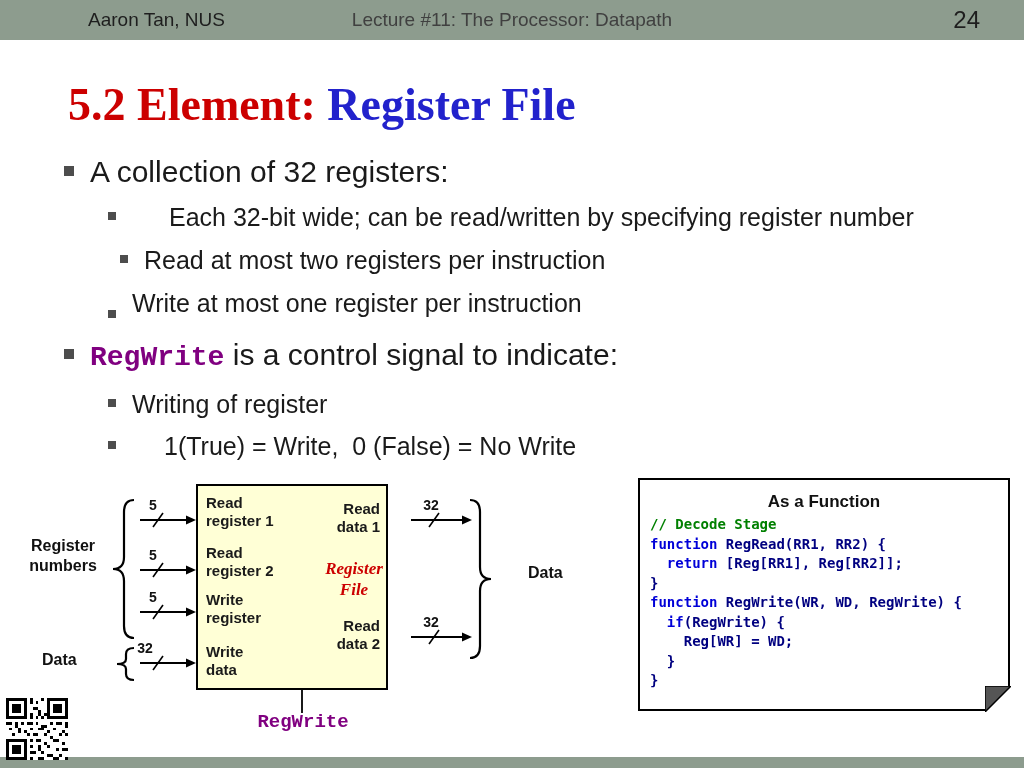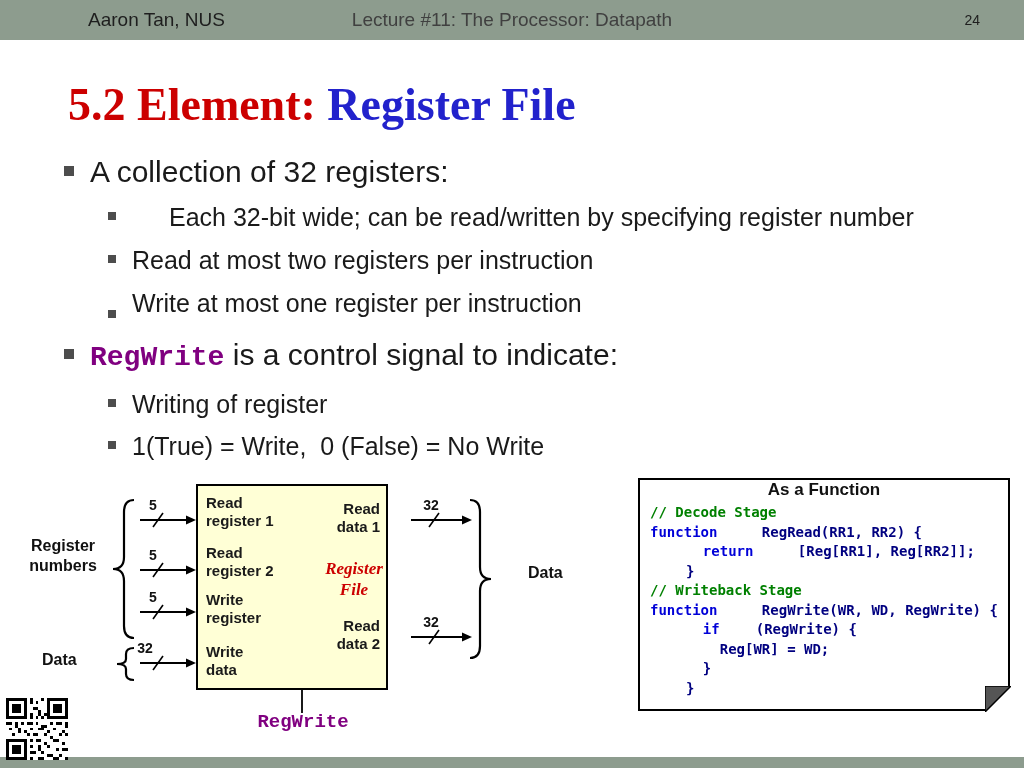--- a/index.html
+++ b/index.html
@@ -3,44 +3,44 @@
 <meta charset="utf-8">
 <style>
   html,body{margin:0;padding:0;background:#ffffff;}
   .slide{position:relative;width:1024px;height:768px;overflow:hidden;background:#fff;
          font-family:"Liberation Sans",sans-serif;color:#1a1a1a;}
 
   
   .topbar{position:absolute;top:0;left:0;width:1024px;height:40px;background:var(--bar,#8d9c8e);}
   .hdr-center{position:absolute;left:0;top:0;width:100%;text-align:center;line-height:40px;font-size:19px;color:#404040;}
   .hdr-left{position:absolute;left:88px;top:0;line-height:40px;font-size:19px;color:#1e1e1e;}
-  .hdr-right{position:absolute;right:44px;top:0;line-height:40px;font-size:14px;color:#1e1e1e;}
+  .hdr-right{position:absolute;right:44px;top:0;line-height:40px;font-size:24px;color:#1e1e1e;}
   .botbar{position:absolute;bottom:0;left:0;width:1024px;height:11px;background:var(--bar,#8d9c8e);}
 
   
   .title{position:absolute;left:60px;top:70px;margin:8px;font-family:"Liberation Serif",serif;
          font-size:46px;font-weight:bold;white-space:nowrap;}
   .t-red{color:var(--title_red,#cc0000);}
   .t-blue{color:var(--title_blue,#2222cc);}
 
   
   .brow{position:absolute;display:flex;align-items:flex-start;}
   .sq{flex:0 0 auto;background:#4d4d4d;}
   .lvl1 .sq{width:10px;height:10px;margin-top:11px;margin-right:16px;}
   .lvl2 .sq{width:8px;height:8px;margin-top:9px;margin-right:16px;}
   .lvl1{font-size:30px;}
   .lvl2{font-size:25px;}
   .btext{white-space:pre-wrap;}
   .r1{left:64px;top:155px;}
   .r1a{left:108px;top:203px;gap:37px;}
-  .r1b{left:108px;top:246px;}
+  .r1b{left:120px;top:246px;}
   .r1c{left:108px;top:289px;align-items:flex-end;}
   .r2{left:64px;top:338px;}
   .r2a{left:108px;top:390px;}
-  .r2b{left:108px;top:432px;}
+  .r2b{left:108px;top:432px;gap:32px;}
   .mono-purple{font-family:"Liberation Mono",monospace;font-weight:bold;font-size:28px;color:var(--purple,#800080);}
 
   
   .diagram{position:absolute;left:0;top:470px;width:640px;height:298px;}
   .dg-svg{position:absolute;left:0;top:0;pointer-events:none;}
   .rf-box{position:absolute;left:196px;top:14px;width:192px;height:206px;box-sizing:border-box;
           background:var(--box_fill,#ffffd6);border:2px solid #000;}
   .port{position:absolute;font-weight:bold;font-size:15px;line-height:18px;white-space:pre-line;}
   .pl0{left:8px;top:8px;}  .pl1{left:8px;top:58px;}  .pl2{left:8px;top:105px;}  .pl3{left:8px;top:157px;}
   .pr{right:6px;text-align:right;}
@@ -54,27 +54,27 @@
   .data-out{left:528px;top:94px;font-size:16px;}
   .wlbl{position:absolute;font-weight:bold;font-size:14px;width:26px;text-align:center;color:#111;}
   .wi0{left:140px;top:27px;} .wi1{left:140px;top:77px;} .wi2{left:140px;top:119px;} .wi3{left:132px;top:170px;}
   .wo0{left:418px;top:27px;} .wo1{left:418px;top:144px;}
   .ctl{position:absolute;left:238px;top:241px;width:130px;text-align:center;
        font-family:"Liberation Mono",monospace;font-weight:bold;font-size:19px;color:var(--purple,#800080);}
 
   
   .codebox{position:absolute;left:638px;top:478px;width:372px;height:233px;box-sizing:border-box;
            background:#fff;border:2.5px solid #000;}
-  .cb-title{font-weight:bold;font-size:17px;text-align:center;margin-top:0;color:#111;}
+  .cb-title{font-weight:bold;font-size:17px;text-align:center;margin-top:12px;color:#111;}
   .code-lines{margin:3px 0 17px 10px;font-family:"DejaVu Sans Mono",monospace;font-size:14px;
               line-height:19.5px;font-weight:bold;}
   .code-line{white-space:pre;}
   .tok-cm{color:var(--comment_green,#008000);}
   .tok-kw{color:var(--keyword_blue,#0000d8);}
-  .tok-pl{color:var(--code_navy,#000080);padding-left:36px;}
+  .tok-pl{color:var(--code_navy,#000080);}
   .fold{position:absolute;right:-2.5px;bottom:-2.5px;}
 
   
   .qr{position:absolute;left:6px;top:698px;width:62px;height:62px;z-index:5;}
 </style>
 </head>
 <body>
 
 <div class="slide">
 
@@ -184,21 +184,20 @@
     <div class="ctl">RegWrite</div>
   </div>
 
   <div class="codebox">
     <div class="cb-title">As a Function</div>
     <div class="code-lines">
         <div class="code-line"><span class="tok-cm">// Decode Stage</span></div>
         <div class="code-line"><span class="tok-kw">function</span><span class="tok-pl"> RegRead(RR1, RR2) {</span></div>
         <div class="code-line"><span class="tok-pl">  </span><span class="tok-kw">return</span><span class="tok-pl"> [Reg[RR1], Reg[RR2]];</span></div>
         <div class="code-line"><span class="tok-pl">}</span></div>
-        <div class="code-line"><span class="tok-cm">// Writeback Stage</span></div>
         <div class="code-line"><span class="tok-kw">function</span><span class="tok-pl"> RegWrite(WR, WD, RegWrite) {</span></div>
         <div class="code-line"><span class="tok-pl">  </span><span class="tok-kw">if</span><span class="tok-pl">(RegWrite) {</span></div>
         <div class="code-line"><span class="tok-pl">    Reg[WR] = WD;</span></div>
         <div class="code-line"><span class="tok-pl">  }</span></div>
         <div class="code-line"><span class="tok-pl">}</span></div>
       </div>
     <svg class="fold" width="26" height="26" viewBox="0 0 26 26">
       <polygon points="0,26 26,26 26,0" fill="#ffffff"></polygon>
       <polygon points="0,26 26,0 0,0" fill="#555555" stroke="#000" stroke-width="1.5"></polygon>
     </svg>

